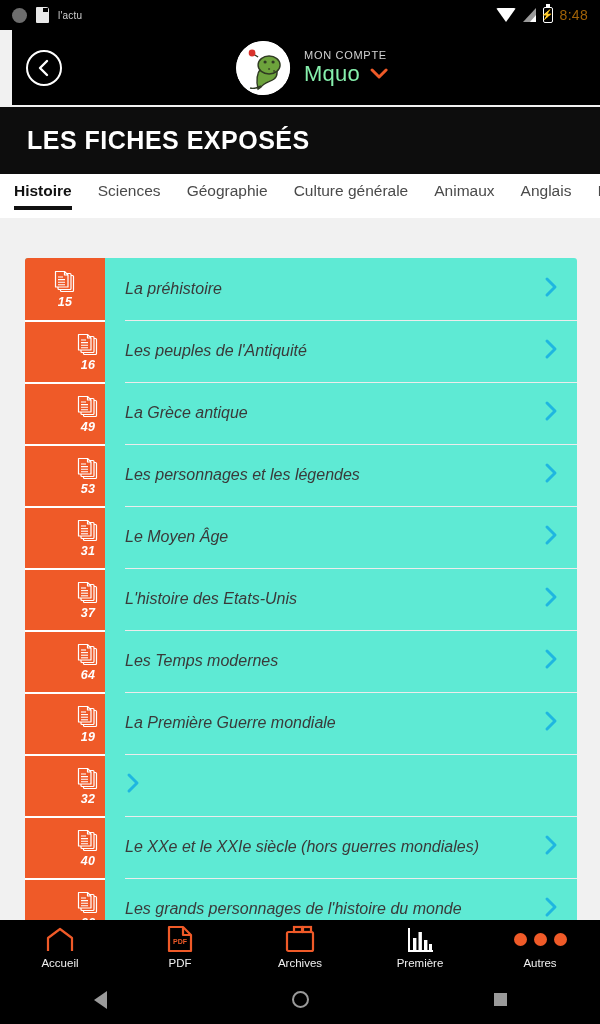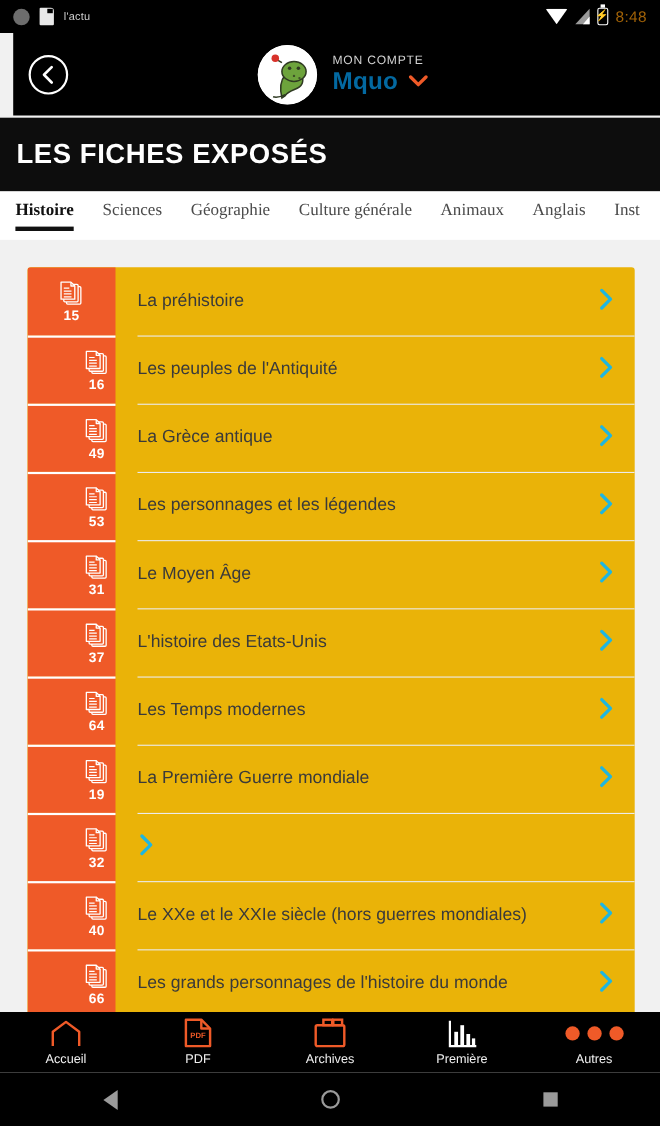--- a/index.html
+++ b/index.html
@@ -57,51 +57,52 @@
     position: absolute; left: 50%; transform: translateX(-50%);
     display: flex; align-items: center; gap: 14px;
   }
   .avatar {
     width: 54px; height: 54px; border-radius: 50%; background: #fff;
     overflow: hidden; position: relative; flex: none;
   }
   .acct-txt { display: flex; flex-direction: column; justify-content: center; }
   .acct-label { color: #d2d2d2; font-size: 11px; letter-spacing: .7px; }
   .acct-name-row { display: flex; align-items: center; gap: 10px; }
-  .acct-name { color: #0369a1; font-size: 22px; font-weight: bold; letter-spacing: .2px; }
+  .acct-name { color: #86efac; font-size: 22px; font-weight: normal; letter-spacing: .2px; }
 
   
   .titlebar {
     position: absolute; top: 107px; left: 0; width: 600px; height: 67px;
-    background: #0d0d0d; display: flex; align-items: center; padding-left: 15px;
+    background: #0d0d0d; display: flex; align-items: center; padding-left: 27px;
   }
   .page-title { color: #fff; font-size: 25px; letter-spacing: .5px; }
 
   
   .tabs {
     position: absolute; top: 174px; left: 0; width: 600px; height: 44px;
     background: #fff; display: flex; align-items: flex-start; padding: 0 14px;
     overflow: hidden;
   }
   .tab {
     position: relative; white-space: nowrap; font-size: 15.5px; color: #4a4a4a;
-    padding: 8px 14px 0 0; margin-right: 12px; height: 44px; font-family: Liberation Serif, serif;
+    padding: 8px 14px 0 0; margin-right: 12px; height: 44px;
   }
   .tab:first-child { padding-left: 0; }
   .tab.active { color: #111; font-weight: bold; }
   .tab.active:after {
     content: ""; position: absolute; left: 0; right: 14px; bottom: 8px;
     height: 4px; background: #111;
   }
 
   
   .card {
-    position: absolute; left: 25px; top: 243px; width: 552px;
-    background: #eab308; border-radius: 3px; overflow: hidden;
+    position: absolute; left: 25px; top: 258px; width: 552px;
+    background: #5eead4; border-radius: 3px; overflow: hidden;
     height: 680px;
+    font-style: italic;
   }
   .row { display: flex; align-items: stretch; height: 62px; position: relative; }
   .row + .row .tile { border-top: 2px solid #fff; padding-left: 46px; }
   .tile {
     width: 80px; flex: none; background: #ef5a28; color: #fff;
     display: flex; flex-direction: column; align-items: center; justify-content: center;
     gap: 1px;
   }
   .tile-count { font-size: 12.5px; font-weight: bold; letter-spacing: .3px; }
   .row-body {

